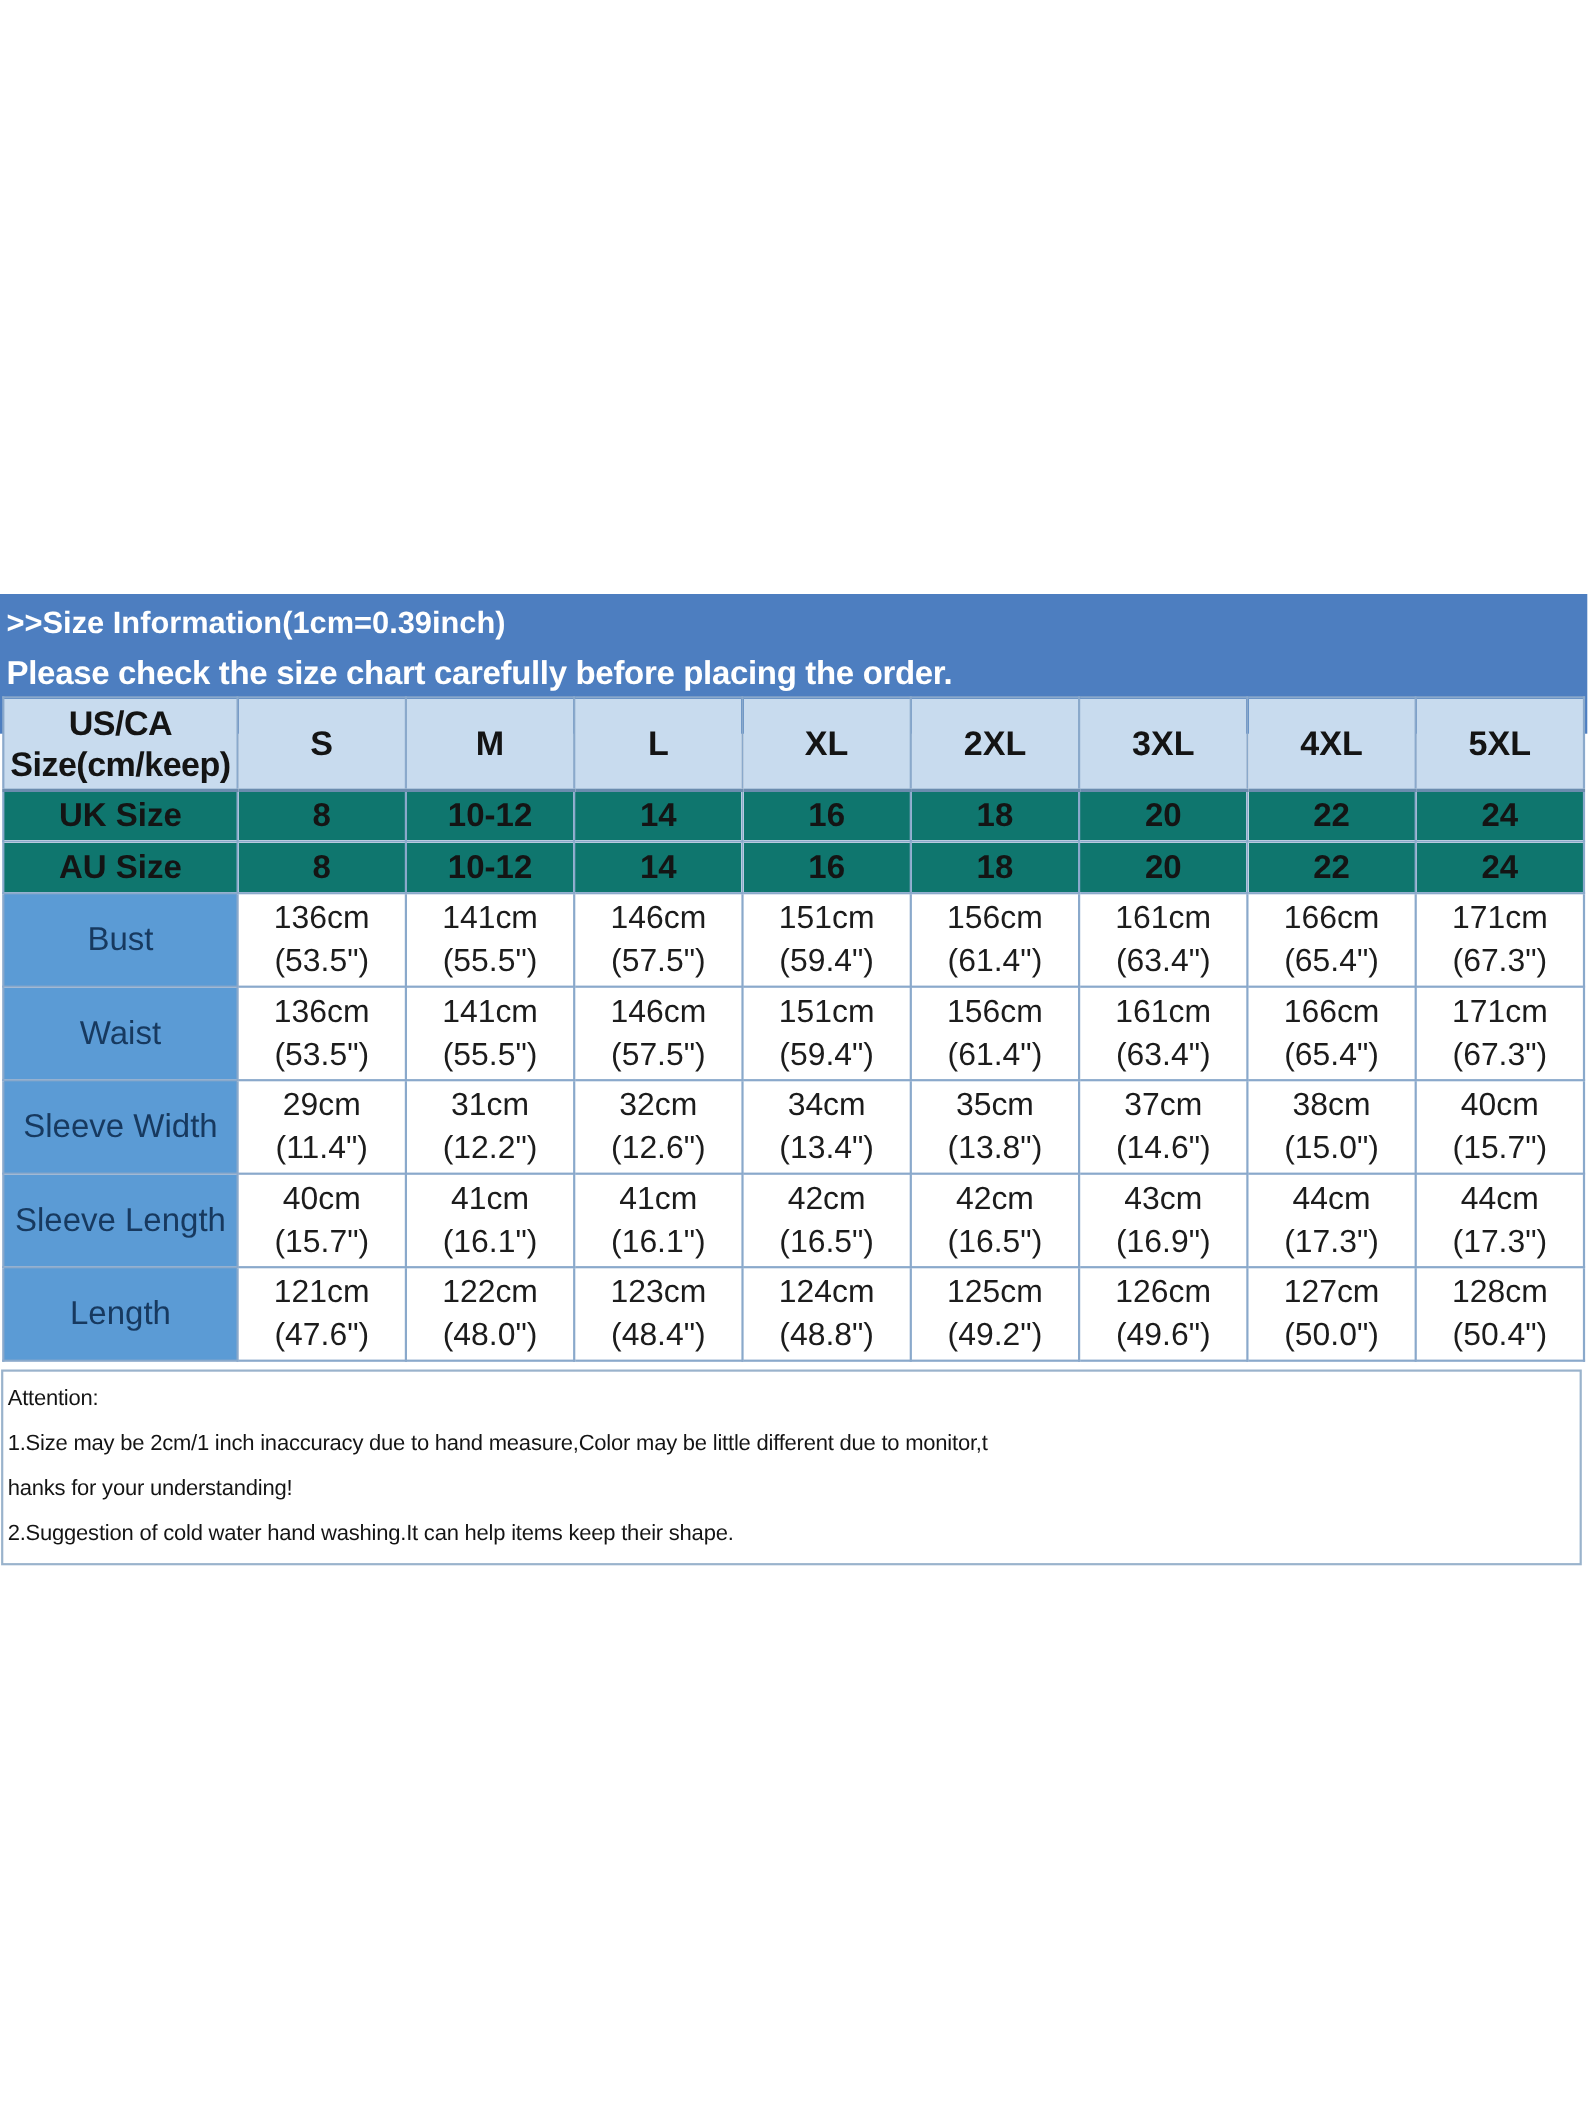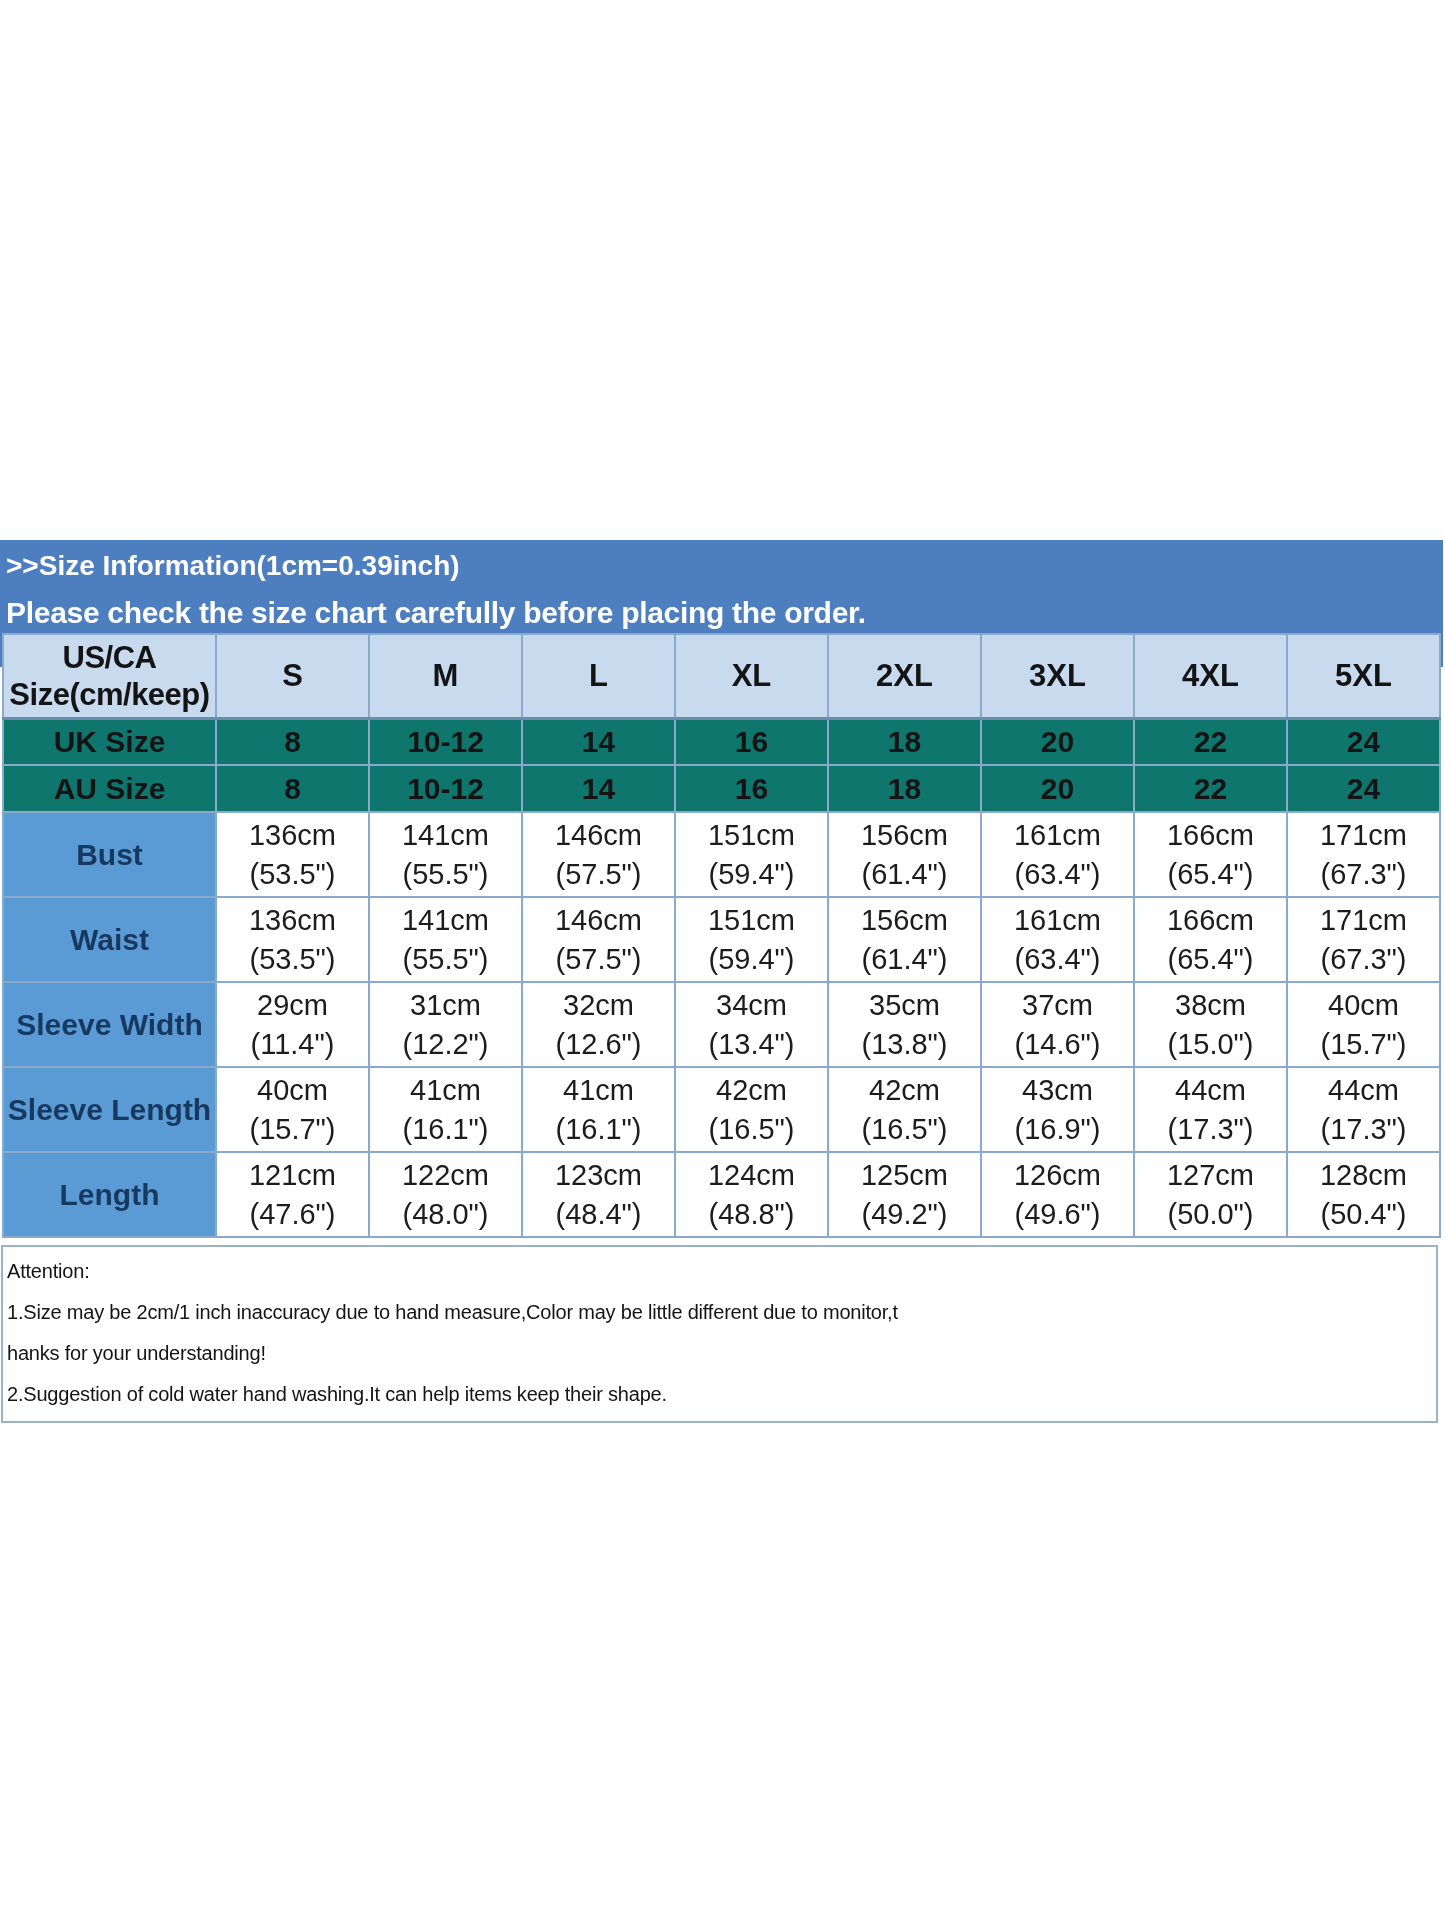--- a/index.html
+++ b/index.html
@@ -16,21 +16,21 @@
   .c-sz{width:153px;}
 
   tr.r-hdr{height:84px;}
   tr.r-hdr th{background:#c8dbee;font-size:31px;font-weight:bold;color:#141414;border-bottom:3px solid #6b8cae;}
   th.corner div{line-height:37px;letter-spacing:-0.5px;}
 
   tr.r-sub{height:47px;}
   tr.r-sub th,tr.r-sub td{background:#0f766e;font-size:30px;font-weight:bold;color:#141414;}
 
   tr.r-meas{height:85px;}
-  tr.r-meas td.lbl{background:#5b9bd5;color:#17395f;font-size:30px;font-weight:700;}
+  tr.r-meas td.lbl{background:#5b9bd5;color:#17395f;font-size:30px;font-weight:400;}
   tr.r-meas td.dat{background:#ffffff;color:#1c1c1c;font-size:29px;font-weight:400;}
   td.dat div{line-height:39px;}
 
   .attention{position:absolute;left:1px;top:1245px;width:1437px;background:#ffffff;border:2px solid #9ab3cc;box-sizing:border-box;color:#141414;font-size:20px;padding:4px 0 6px 4px;}
   .attention div{line-height:41px;white-space:nowrap;letter-spacing:-0.2px;}
 </style>
 </head>
 <body>
 
 <div class="page">

